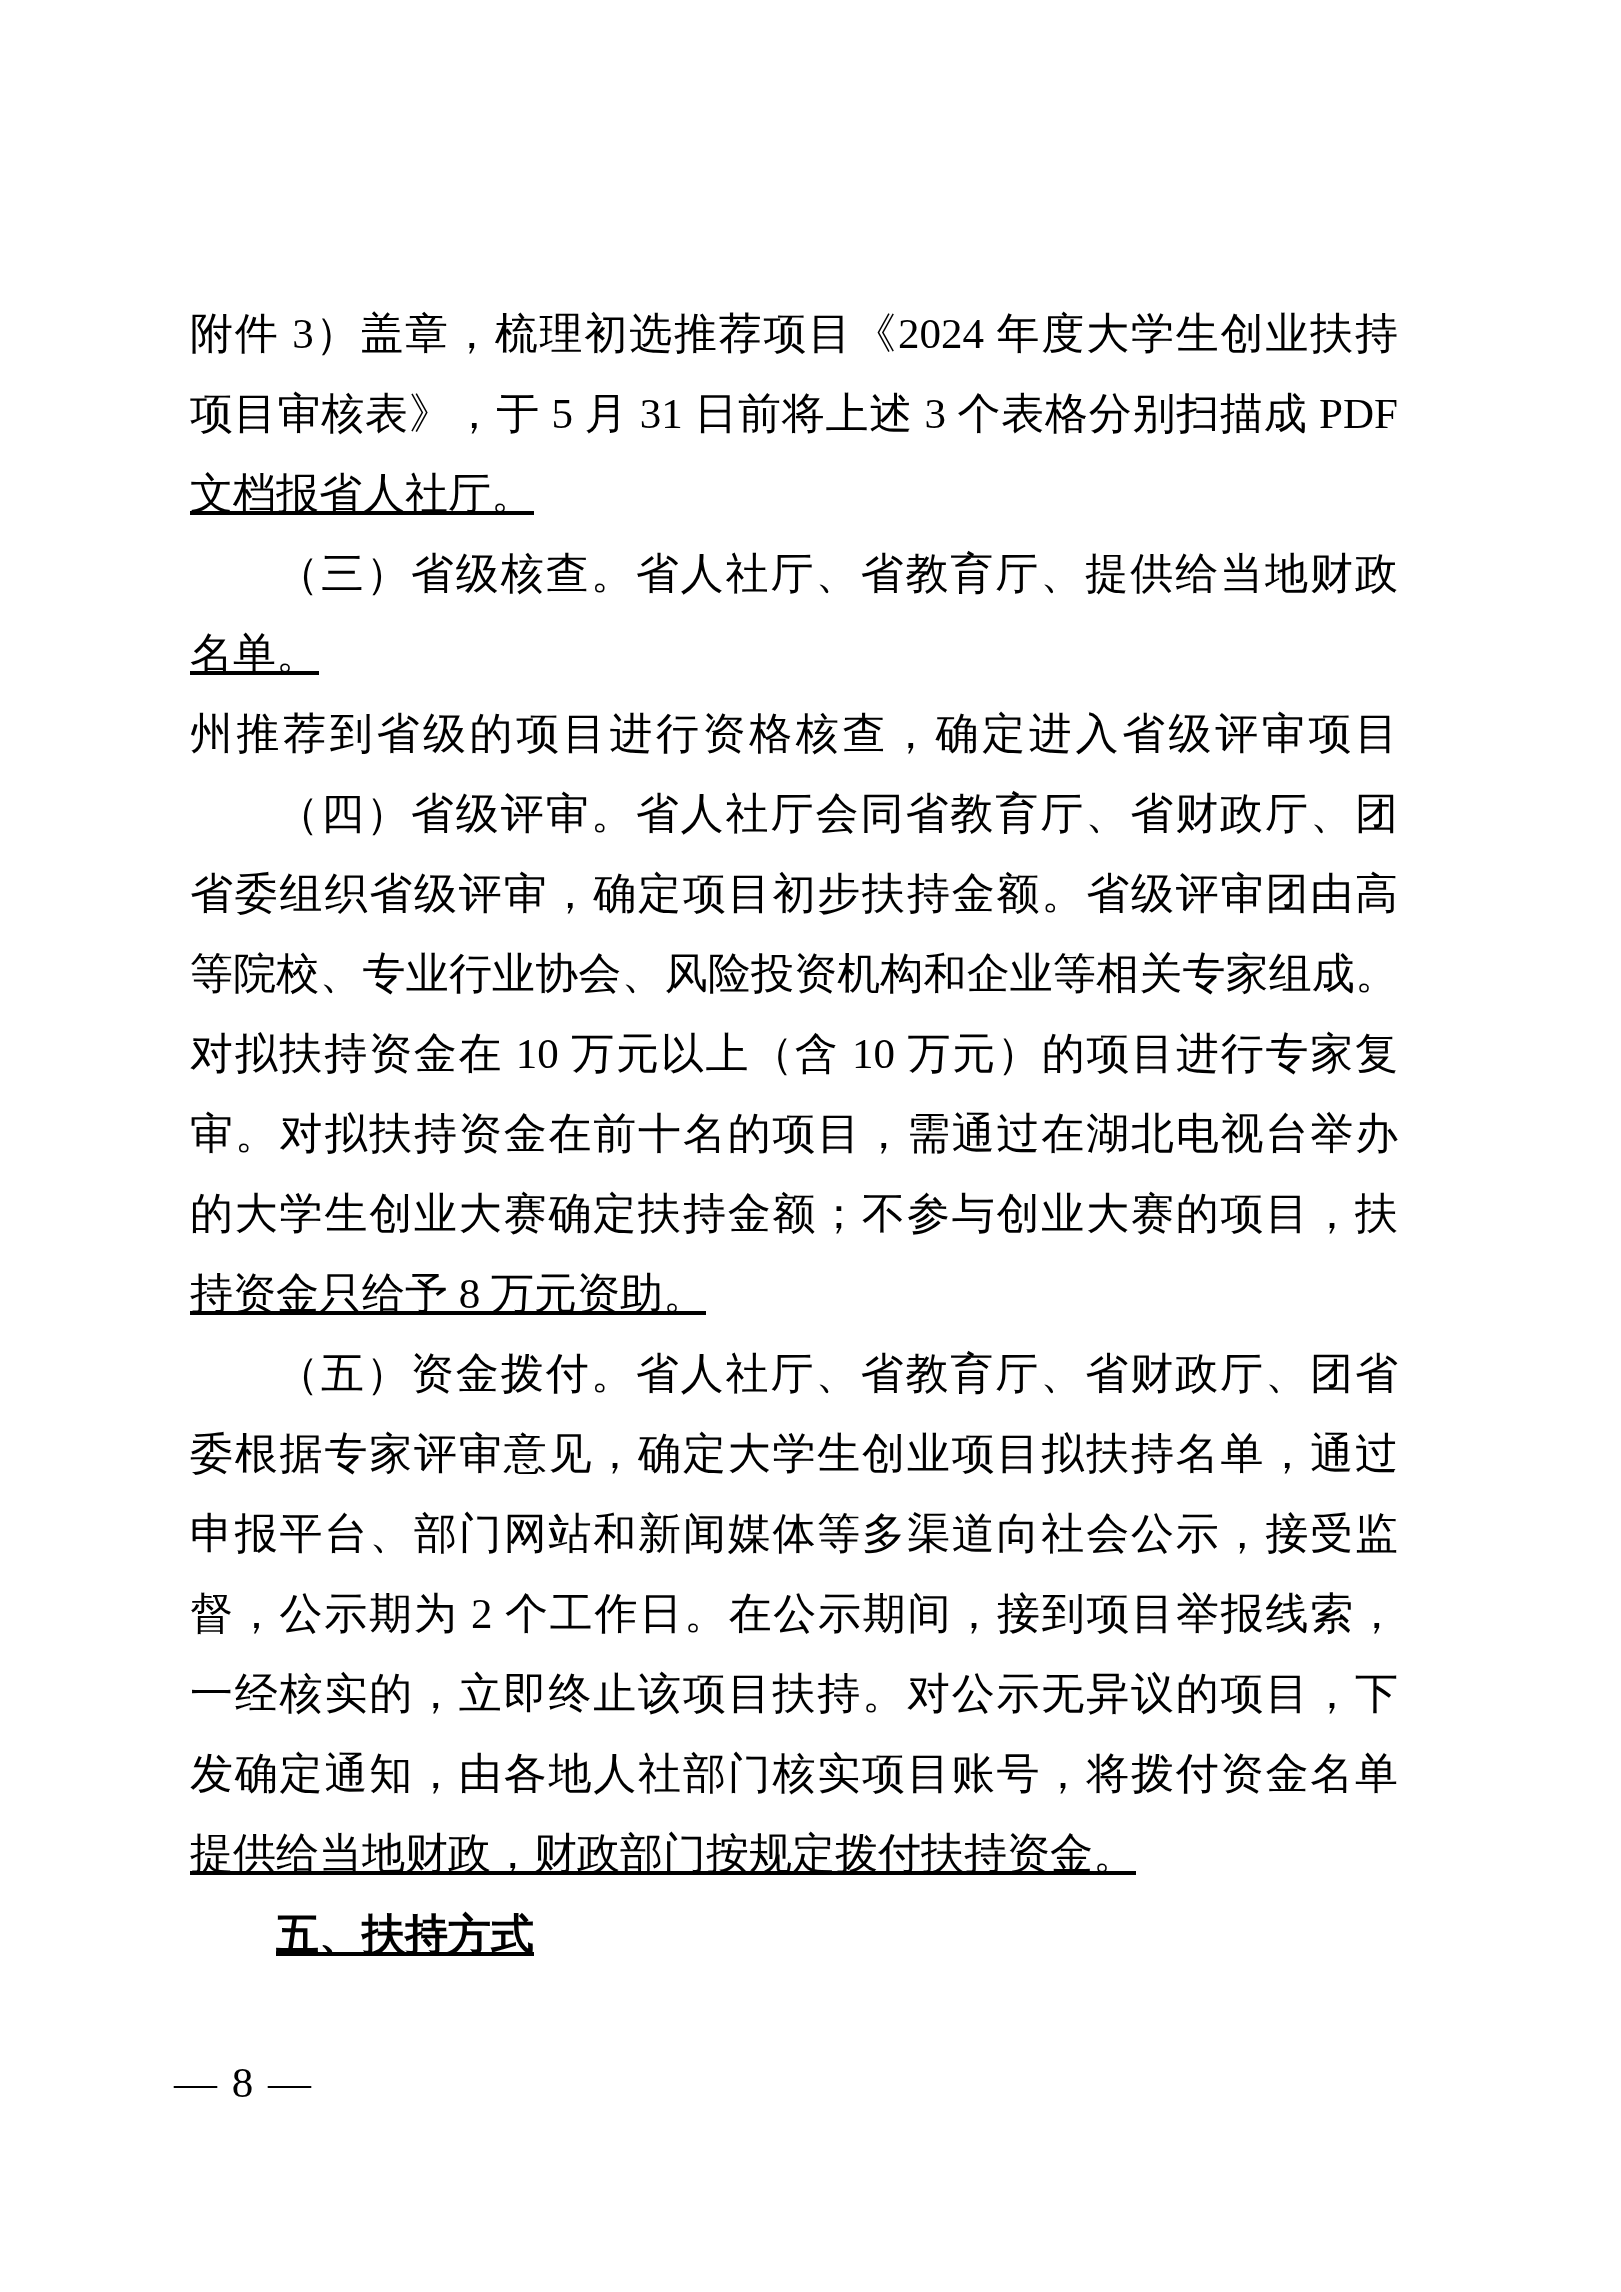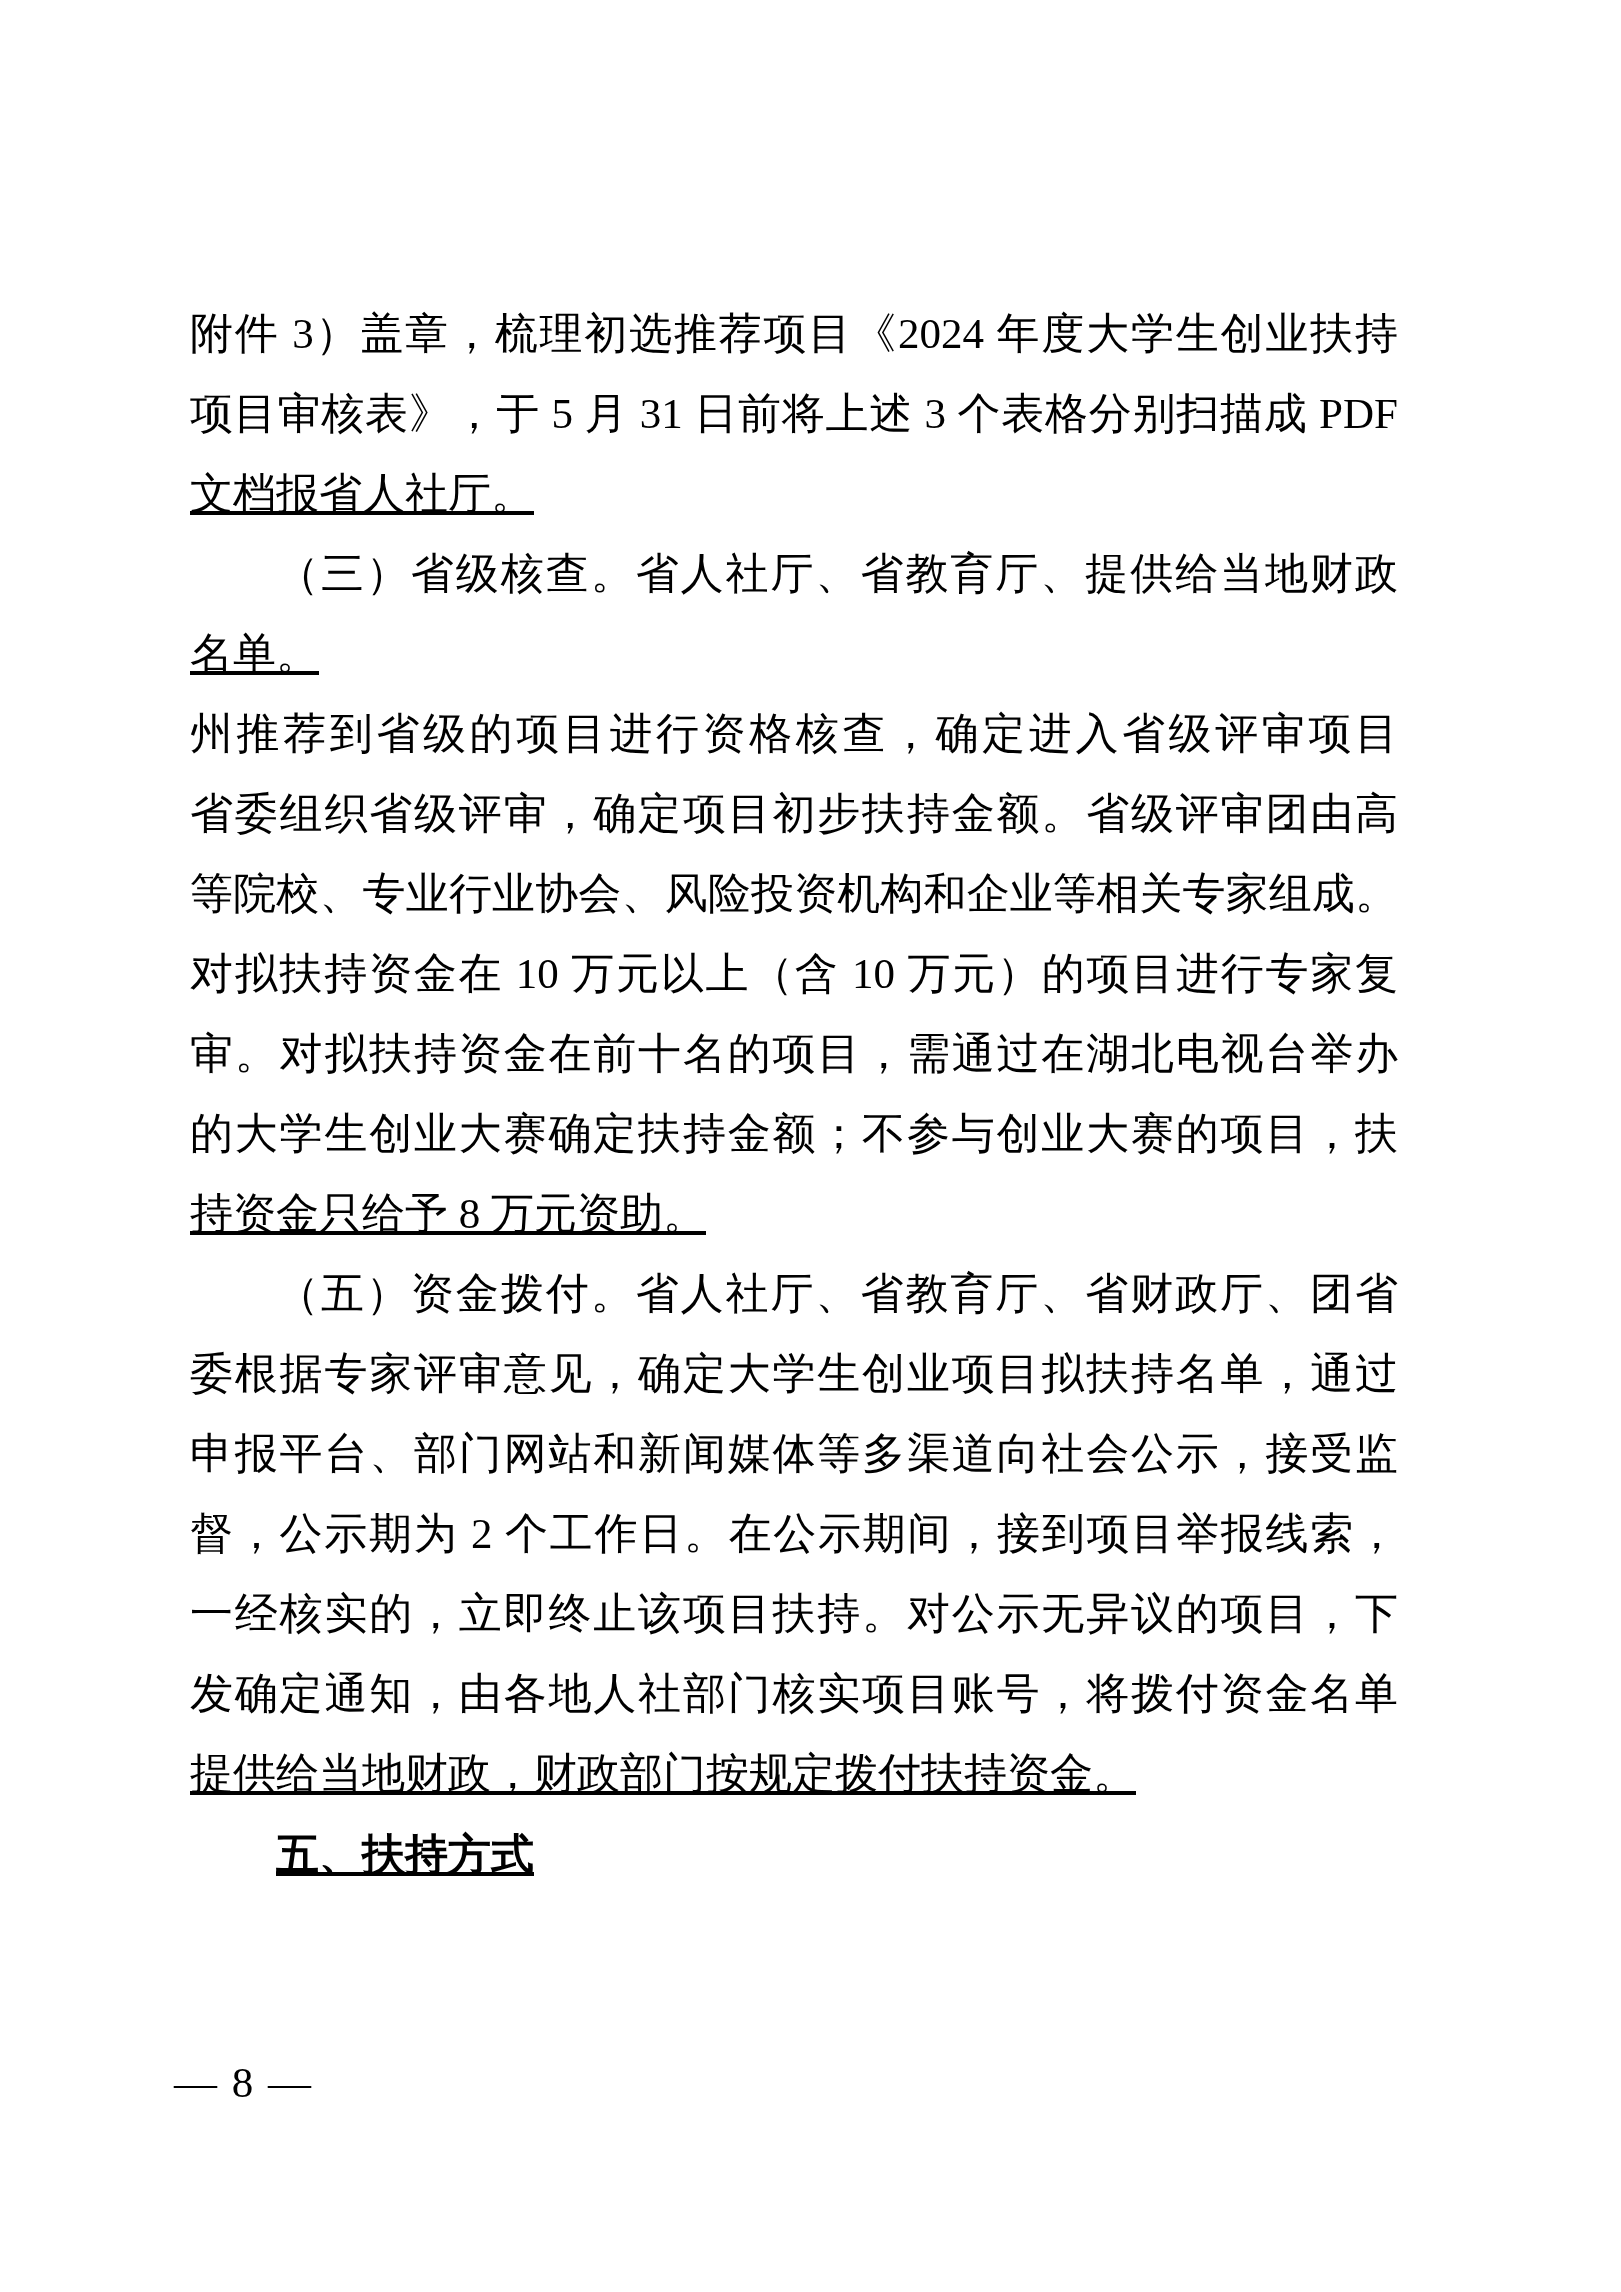--- a/index.html
+++ b/index.html
@@ -58,20 +58,21 @@
 <body>
 
 <div class="page">
   <div class="text-block" id="doc-body">
       <div class="line">附件 3）盖章，梳理初选推荐项目《2024 年度大学生创业扶持</div>
       <div class="line">项目审核表》，于 5 月 31 日前将上述 3 个表格分别扫描成 PDF</div>
       <div class="line para-end">文档报省人社厅。</div>
       <div class="line indent">（三）省级核查。省人社厅、省教育厅、提供给当地财政</div>
       <div class="line para-end">名单。</div>
       <div class="line">州推荐到省级的项目进行资格核查，确定进入省级评审项目</div>
+      <div class="line indent">（四）省级评审。省人社厅会同省教育厅、省财政厅、团</div>
       <div class="line">省委组织省级评审，确定项目初步扶持金额。省级评审团由高</div>
       <div class="line">等院校、专业行业协会、风险投资机构和企业等相关专家组成。</div>
       <div class="line">对拟扶持资金在 10 万元以上（含 10 万元）的项目进行专家复</div>
       <div class="line">审。对拟扶持资金在前十名的项目，需通过在湖北电视台举办</div>
       <div class="line">的大学生创业大赛确定扶持金额；不参与创业大赛的项目，扶</div>
       <div class="line para-end">持资金只给予 8 万元资助。</div>
       <div class="line indent">（五）资金拨付。省人社厅、省教育厅、省财政厅、团省</div>
       <div class="line">委根据专家评审意见，确定大学生创业项目拟扶持名单，通过</div>
       <div class="line">申报平台、部门网站和新闻媒体等多渠道向社会公示，接受监</div>
       <div class="line">督，公示期为 2 个工作日。在公示期间，接到项目举报线索，</div>

